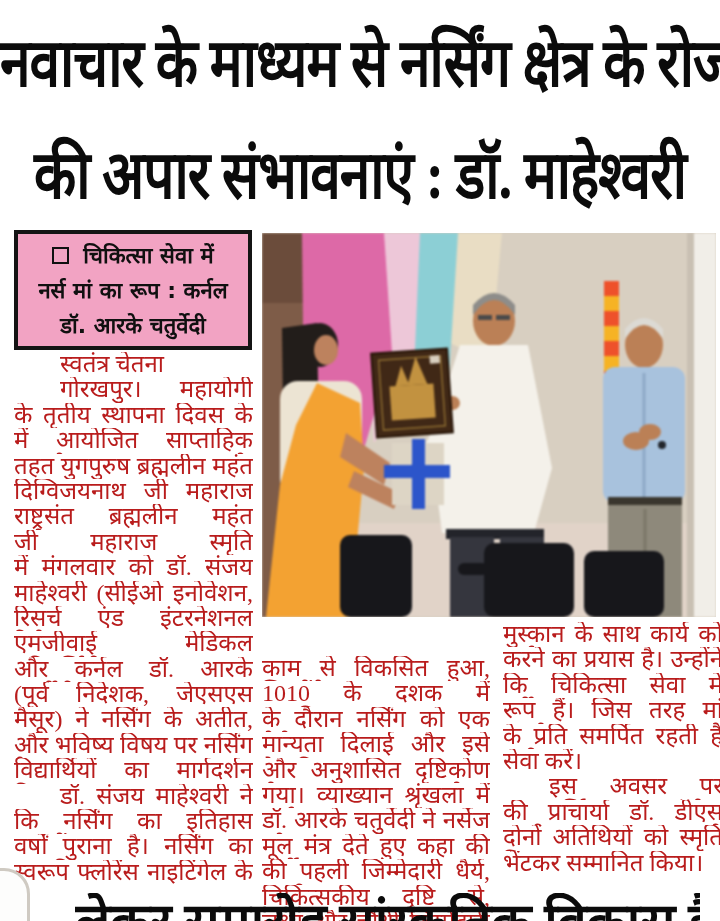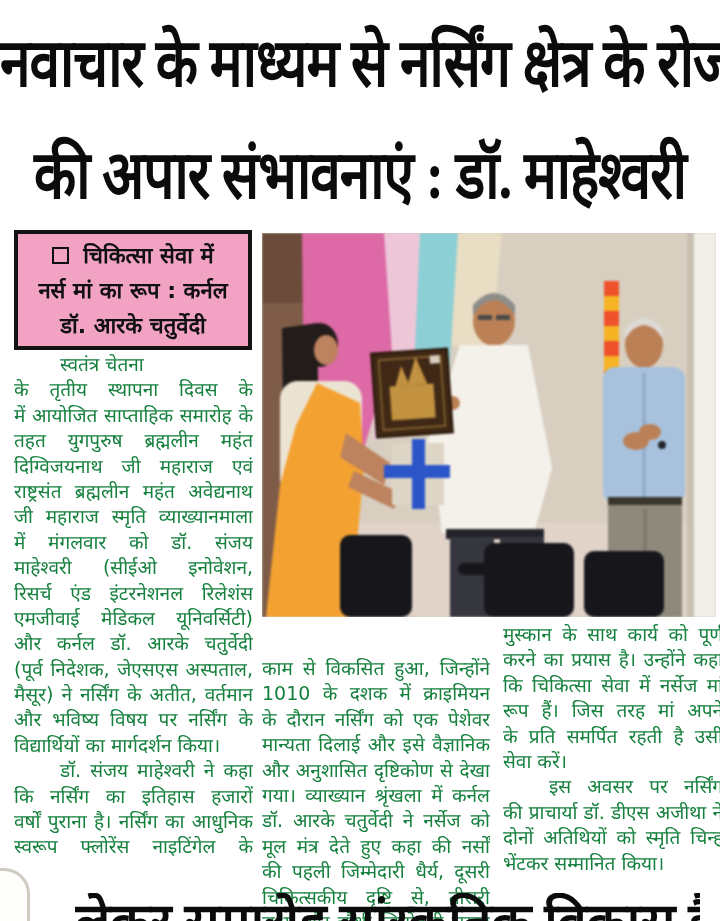--- a/index.html
+++ b/index.html
@@ -54,23 +54,24 @@
     position:absolute; left:262px; top:233px;
     width:454px; height:384px;
     overflow:hidden;
     background:#d8cfc2;
   }
   .photo-frame svg { display:block; filter:blur(1.2px) saturate(1.05); }
 
   
   .col {
     position:absolute;
-    font-size:19px;
+    font-size:24px;
     line-height:25.4px;
-    color:#15803d;
+    color:#b91c1c;
+    font-family:Liberation Serif, serif;
   }
   #col-left   { left:14px;  top:352px; width:239px; }
   #col-middle { left:262px; top:622px; width:228px;margin-top:34px; }
   #col-right  { left:503px; top:622px; width:220px; }
   .bodyline {
     height:25.4px; overflow:hidden;
     text-align:justify;
     text-align-last:left;
   }
   .bodyline.spread { text-align-last:justify; }
@@ -209,20 +210,21 @@
       <rect x="196" y="330" width="30" height="12" rx="6" fill="#17171b"></rect>
     </g>
 
     <rect x="425" y="0" width="7" height="384" fill="#c9c0b4"></rect>
     <rect x="432" y="0" width="22" height="384" fill="#f1eee8"></rect>
   </svg>
 </div>
 
 <div class="col" id="col-left">
     <div class="bodyline indent">स्वतंत्र चेतना</div>
+    <div class="bodyline indent spread">गोरखपुर। महायोगी</div>
     <div class="bodyline spread">के तृतीय स्थापना दिवस के उपलक्ष्य</div>
     <div class="bodyline spread">में आयोजित साप्ताहिक समारोह के</div>
     <div class="bodyline spread">तहत युगपुरुष ब्रह्मलीन महंत</div>
     <div class="bodyline spread">दिग्विजयनाथ जी महाराज एवं</div>
     <div class="bodyline spread">राष्ट्रसंत ब्रह्मलीन महंत अवेद्यनाथ</div>
     <div class="bodyline spread">जी महाराज स्मृति व्याख्यानमाला</div>
     <div class="bodyline spread">में मंगलवार को डॉ. संजय</div>
     <div class="bodyline spread">माहेश्वरी (सीईओ इनोवेशन,</div>
     <div class="bodyline spread">रिसर्च एंड इंटरनेशनल रिलेशंस</div>
     <div class="bodyline spread">एमजीवाई मेडिकल यूनिवर्सिटी)</div>

